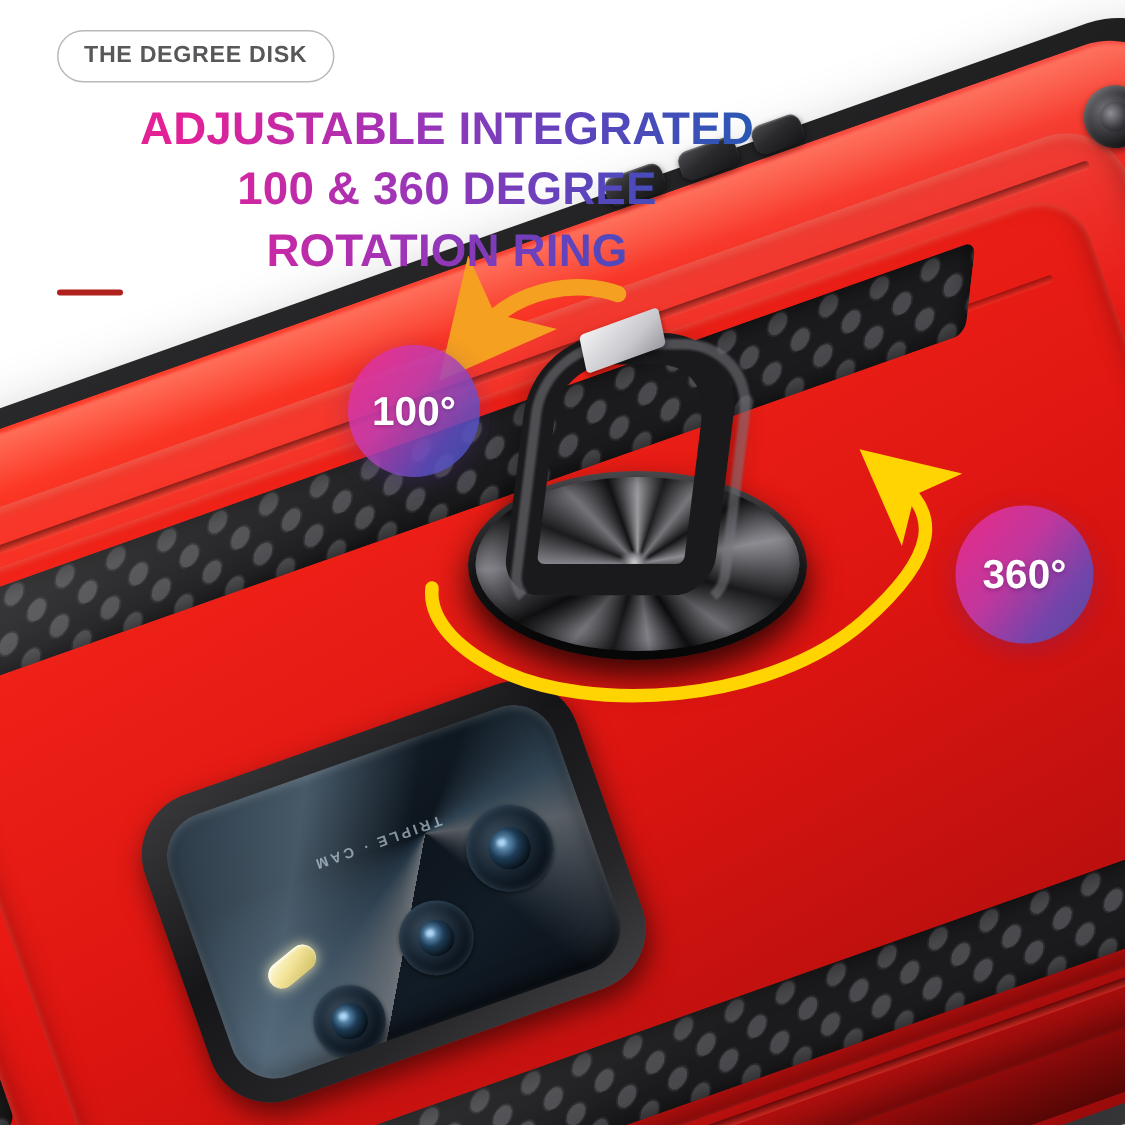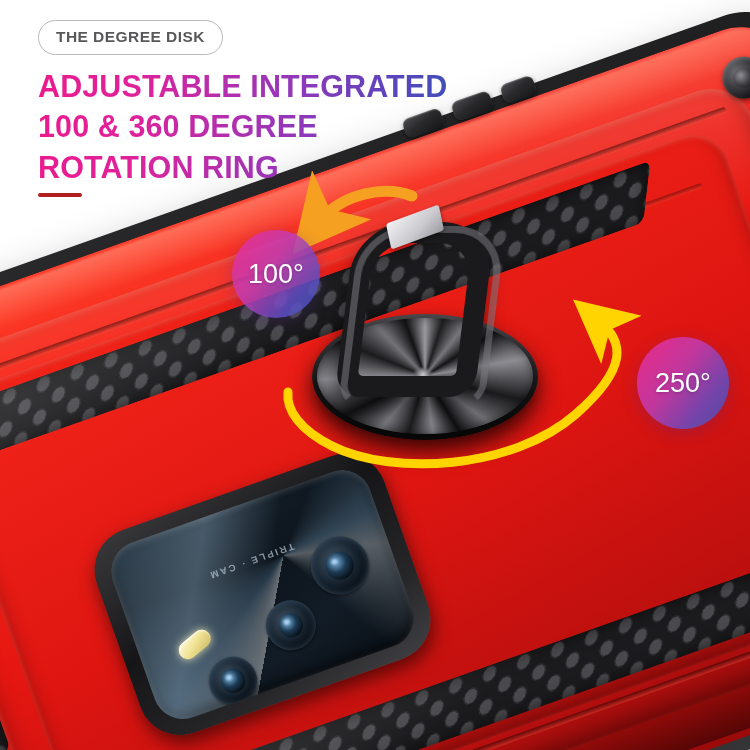--- a/index.html
+++ b/index.html
@@ -213,30 +213,30 @@
     color:#58585a;font-size:15.5px;font-weight:700;letter-spacing:.45px;
     background:rgba(255,255,255,.88);
     white-space:nowrap;
   }
   .headline{
     position:absolute;left:38px;top:66px;width:520px;
     font-size:30.5px;font-weight:800;line-height:1.32;letter-spacing:.1px;
     white-space:pre-line;
     background:linear-gradient(92deg,#ea1b8d 0%,#e0229a 18%,#9b35b8 46%,#5a45bd 68%,#2a57b4 88%,#2352ad 100%);
     -webkit-background-clip:text;background-clip:text;
-    -webkit-text-fill-color:transparent;color:transparent;
+    -webkit-text-fill-color:transparent;color:transparent;text-align:center;
   }
   .accent-rule{
     position:absolute;left:38px;top:193px;width:44px;height:4px;border-radius:2px;
     background:#b0201f;
   }
   .badge{
     position:absolute;border-radius:50%;
     display:flex;align-items:center;justify-content:center;
-    color:#fff;font-weight:400;
+    color:#fff;font-weight:700;
     background:linear-gradient(128deg,rgba(236,45,150,.88) 0%,rgba(190,60,180,.86) 42%,rgba(96,78,200,.84) 74%,rgba(58,86,190,.82) 100%);
     box-shadow:0 4px 16px rgba(80,40,140,.30);
     text-shadow:0 1px 3px rgba(60,20,90,.35);
   }
   #badge-100{left:232px;top:230px;width:88px;height:88px;font-size:27px;}
   #badge-360{left:637px;top:337px;width:92px;height:92px;font-size:27px;}
 </style>
 </head>
 <body>
 
@@ -319,15 +319,15 @@
   <div class="pill">THE DEGREE DISK</div>
 
   <div class="headline">ADJUSTABLE INTEGRATED
 100 &amp; 360 DEGREE
 ROTATION RING</div>
 
   <div class="accent-rule"></div>
 
   <div class="badge" id="badge-100">100°</div>
 
-  <div class="badge" id="badge-360">250°</div>
+  <div class="badge" id="badge-360">360°</div>
 
 </div>
 
 </body></html>

